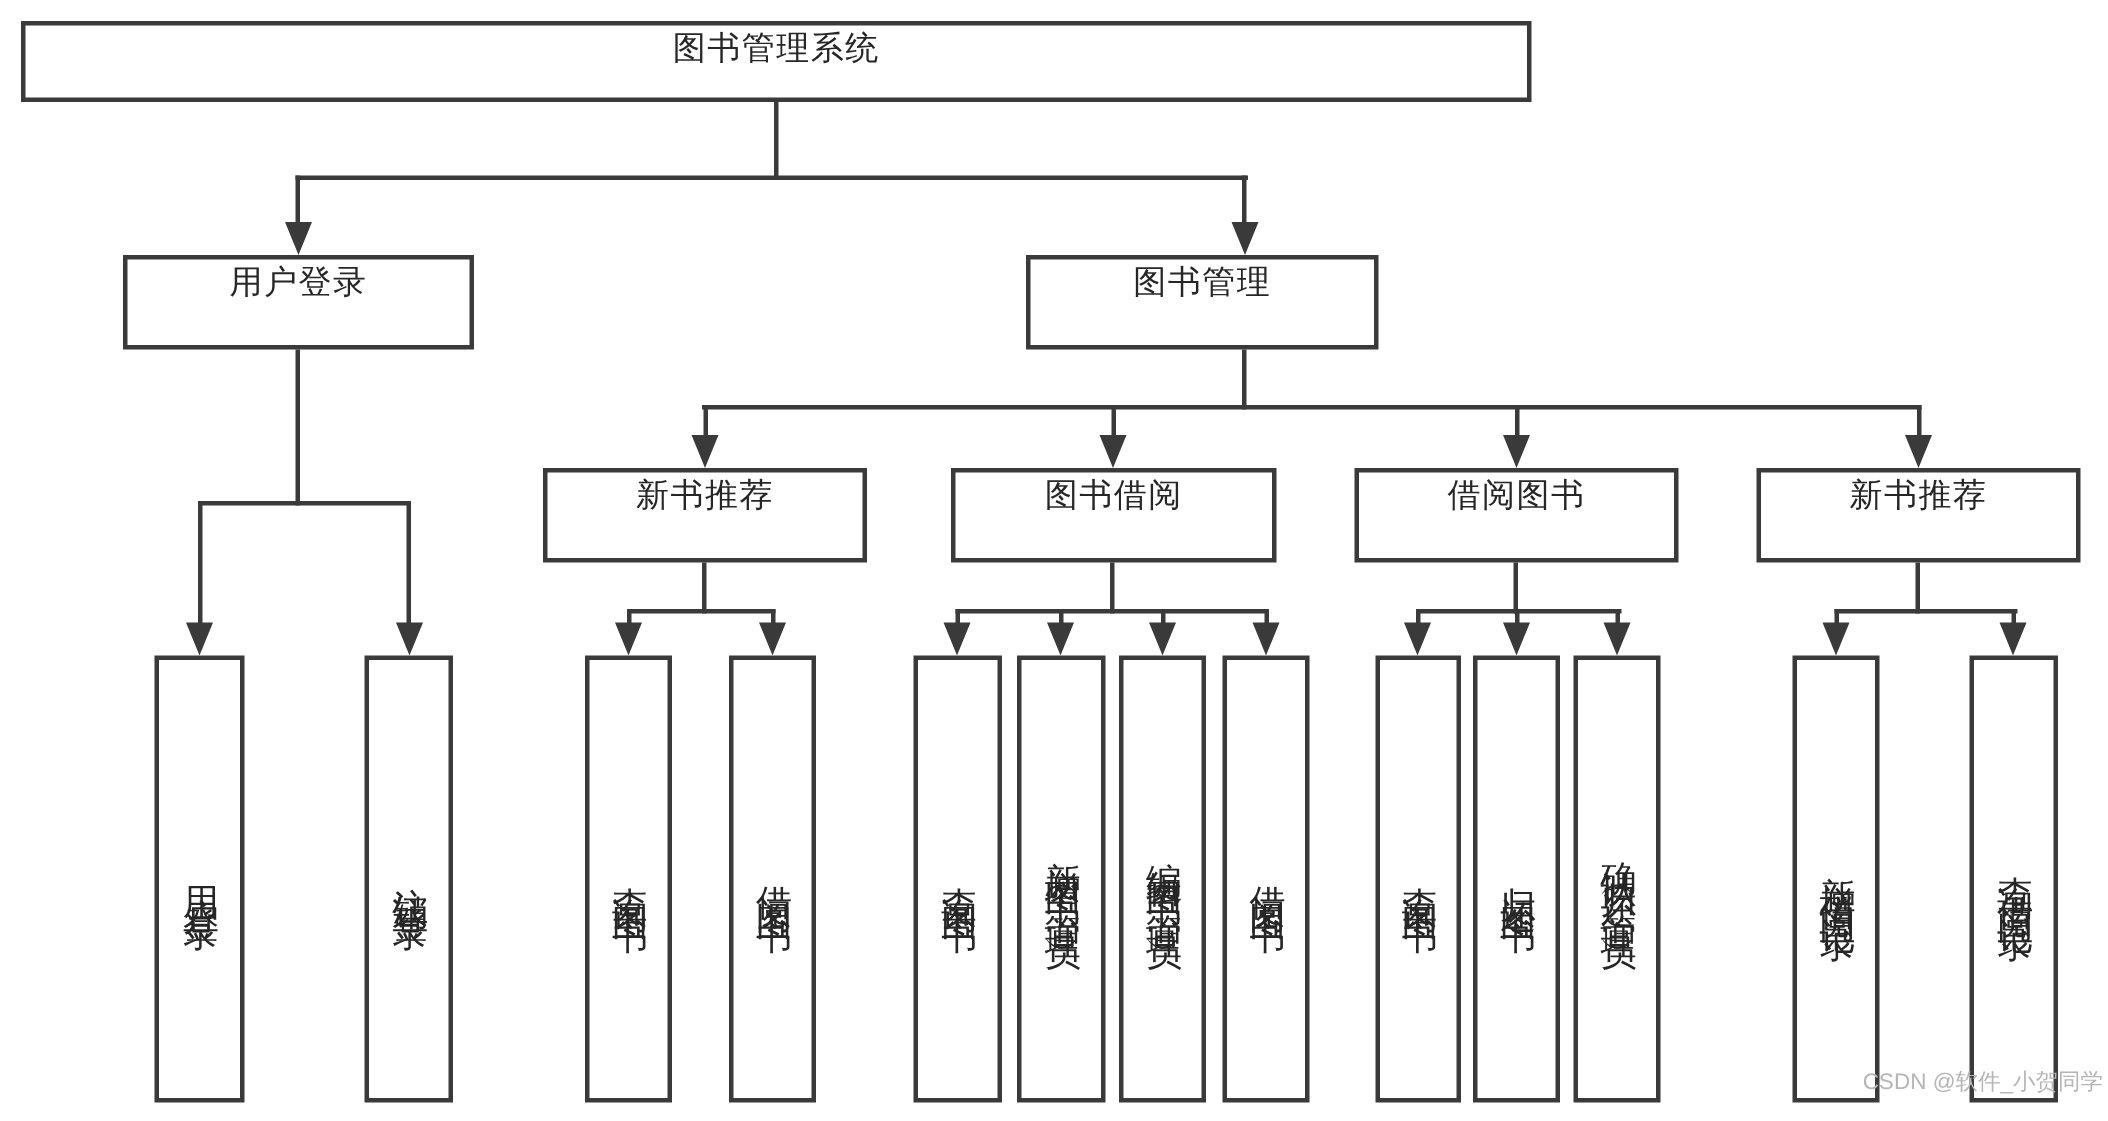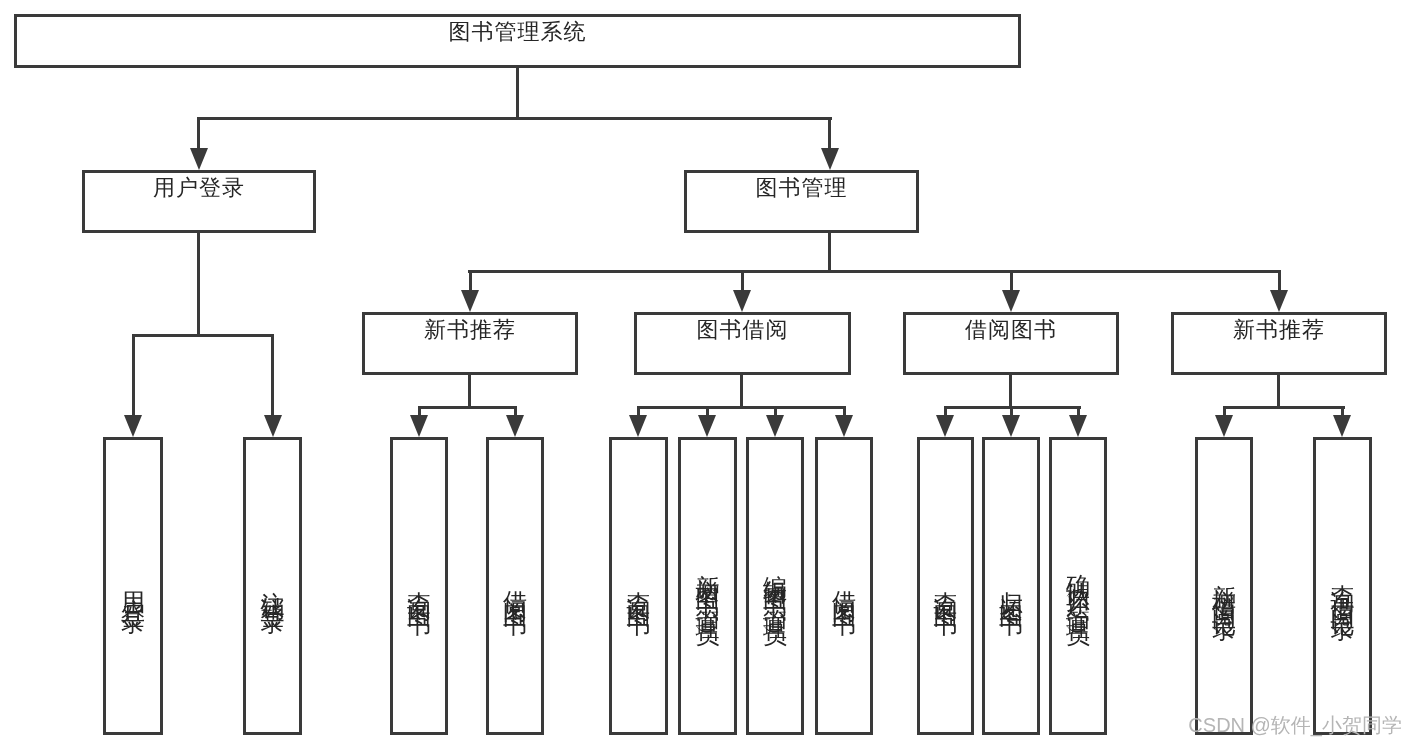--- a/index.html
+++ b/index.html
@@ -45,21 +45,21 @@
   .arrow{
     position:absolute;width:0;height:0;
     border-left:9px solid transparent;
     border-right:9px solid transparent;
     border-top:22px solid var(--line);
   }
   .watermark{
     position:absolute;
     left:1180px;top:712px;width:222px;
     text-align:right;
-    font-size:20px;
+    font-size:15px;
     color:var(--wm);
     z-index:5;
     white-space:nowrap;
   }
 </style>
 </head>
 <body>
 
 <div id="diagram">
 

